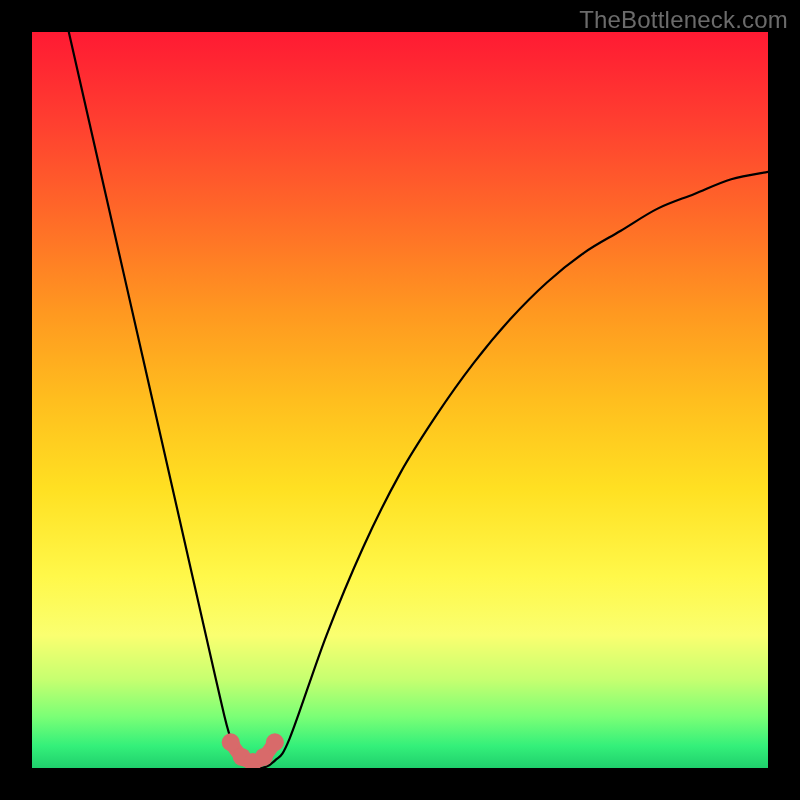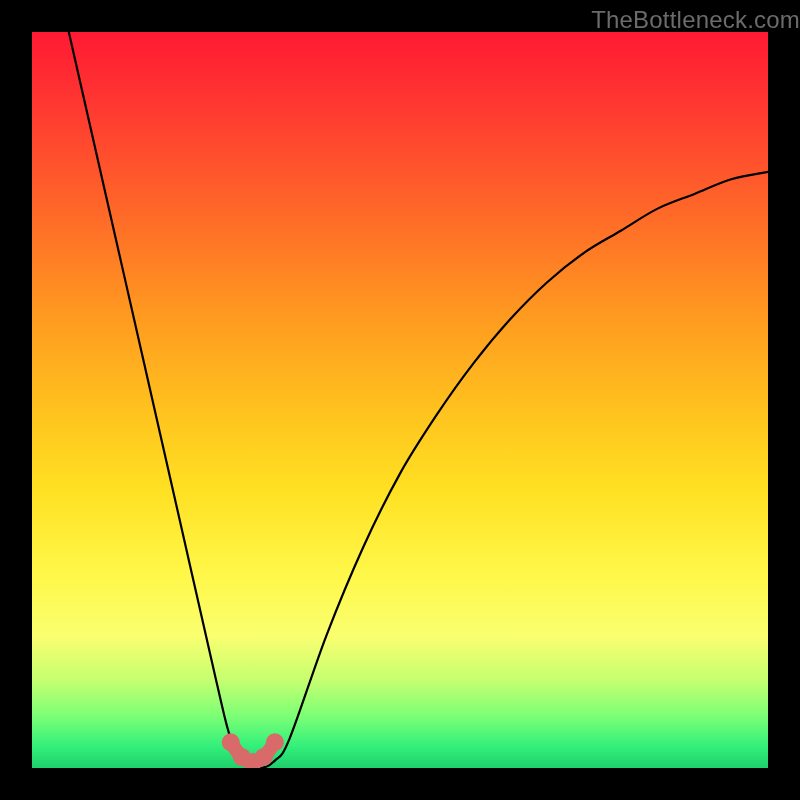--- a/index.html
+++ b/index.html
@@ -38,21 +38,21 @@
       #faff70 82%,
       #c6ff70 88%,
       #7bff76 93%,
       #34f07a 97%,
       #1fcf6c 100%
     );
   }
   .watermark {
     position: absolute;
     top: 6px;
-    right: 0;
+    right: 12px;
     color: #6b6b6b;
     font-size: 24px;
     font-weight: 500;
     letter-spacing: 0.2px;
     user-select: none;
   }
   svg.curve {
     position: absolute;
     top: 0;
     left: 0;

